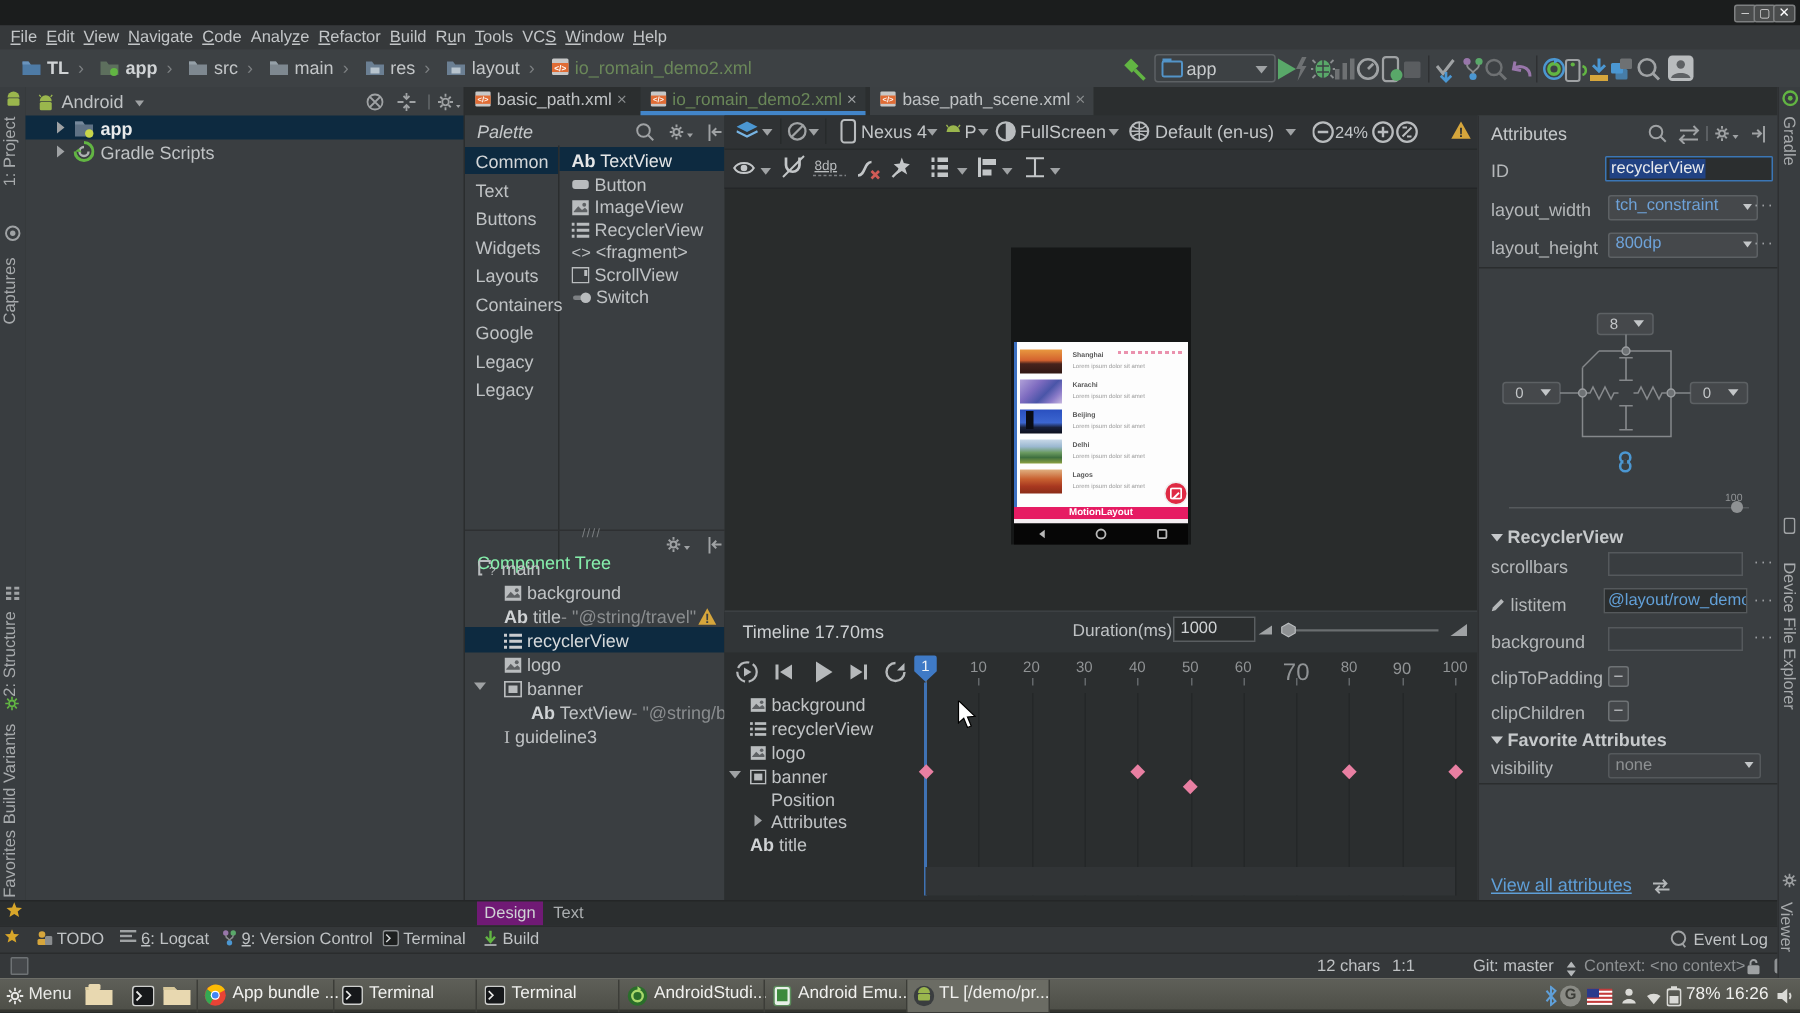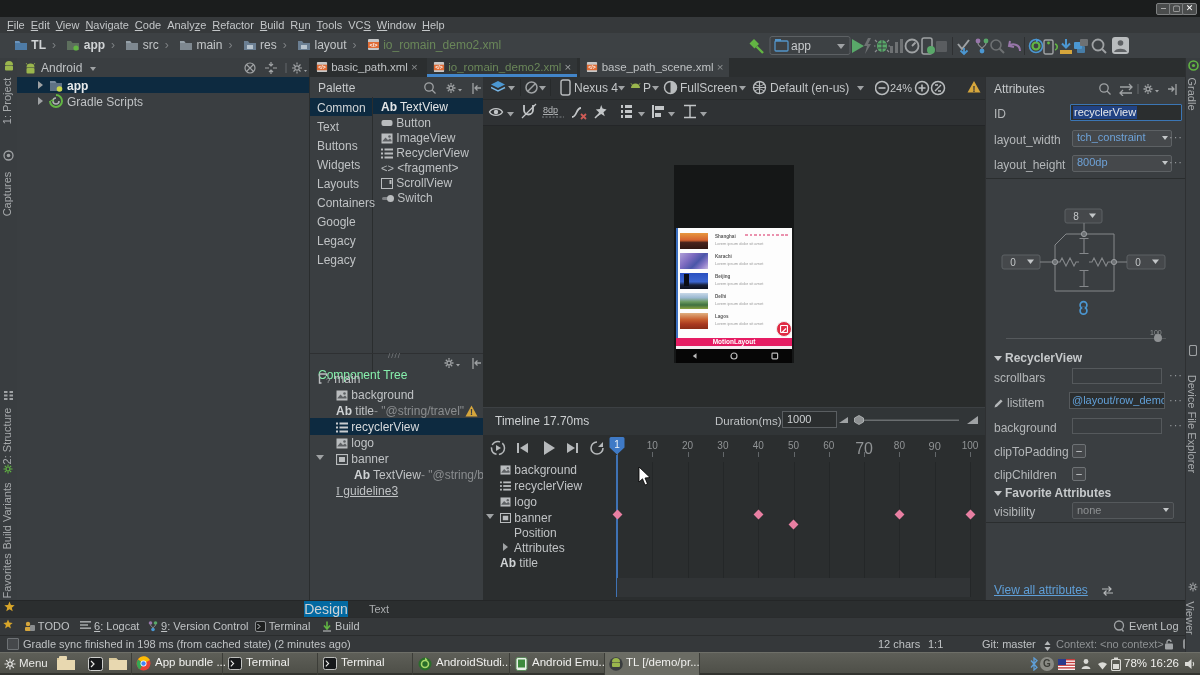--- a/index.html
+++ b/index.html
@@ -262,21 +262,21 @@
   <div style="display:inline-block;height:19px;padding:0 6px;background:#3c4043;color:#bfc2c4;vertical-align:top;"><svg width="12" height="12" viewBox="0 0 13 13" style="vertical-align:-2px">
           <rect x="1" y="1" width="11" height="11" rx="1" fill="#c7c7c7"></rect>
           <rect x="1" y="4" width="11" height="6" fill="#e06c35"></rect>
           <text x="6.5" y="9" font-size="5.5" fill="#fff" text-anchor="middle" font-weight="bold">&lt;/&gt;</text>
         </svg> base_path_scene.xml <span style="color:#8a8d8f">×</span></div>
 </div>
 
 <div class="vline" style="left:309px;top:58px;height:542px;"></div>
 <div id="palette" class="ab" style="left:310px;top:77px;width:173px;height:523px;background:#3a3e41;">
 
-  <div class="ab txt" style="left:8px;top:4px;color:#c6c9cb;">Palette</div>
+  <div class="ab txt" style="left:8px;top:4px;color:#c6c9cb;font-style:italic;">Palette</div>
   <svg class="ab" width="60" height="14" style="left:113px;top:4px;" viewBox="0 0 60 14" fill="none" stroke="#9fa2a4" stroke-width="1.3">
     <circle cx="6" cy="6" r="4.2"></circle>
         <path d="M9 9 l3.5 3.5"></path>
     <g transform="translate(22,0)">
           <circle cx="6" cy="7" r="2"></circle>
           <path d="M6 2 v1.8 M6 10.2 v1.8 M1.5 7 h1.8 M8.7 7 h1.8 M2.8 3.8 l1.3 1.3 M9.2 3.8 l-1.3 1.3 M2.8 10.2 l1.3 -1.3 M9.2 10.2 l-1.3 -1.3"></path>
           <path d="M13 8 l4 0 l-2 2.6 z" fill="#9fa2a4" stroke="none"></path>
         </g>
     <g transform="translate(48,1)">
           <path d="M2 1 v11 M10 6 H4 m2.5 -2.5 L4 6 l2.5 2.5"></path>
@@ -365,21 +365,21 @@
           <rect x="0.5" y="0.5" width="11" height="10" fill="#b9bcbe"></rect>
           <path d="M1.5 8 l3 -3.5 l2.5 2.5 l2 -1.5 l1.5 1.5 v1.5 h-9 z" fill="#5e6164"></path>
           <circle cx="8.5" cy="3.5" r="1.3" fill="#5e6164"></circle>
         </svg> logo</div>
   <div class="ab" style="left:6px;top:378px;width:0;height:0;border-left:4px solid transparent;border-right:4px solid transparent;border-top:5px solid #9fa2a4;"></div>
   <div class="ab" style="left:26px;top:375px;color:#c0c3c5;font-size:12px;"><svg width="12" height="11" viewBox="0 0 12 11" style="vertical-align:-2px">
           <rect x="0.5" y="0.5" width="11" height="10" fill="none" stroke="#b9bcbe" stroke-width="1.2"></rect>
           <rect x="3" y="3" width="6" height="5" fill="#b9bcbe"></rect>
         </svg> banner</div>
   <div class="ab" style="left:44px;top:391px;color:#c0c3c5;font-size:12px;"><b style="color:#d0d3d5">Ab</b> TextView<span style="color:#8a8d8f">- "@string/ban...</span></div>
-  <div class="ab" style="left:26px;top:407px;color:#c0c3c5;font-size:12px;text-decoration:underline;"><span style="color:#b9bcbe;font-family:'Liberation Serif',serif;">I</span> guideline3</div>
+  <div class="ab" style="left:26px;top:407px;color:#c0c3c5;font-size:12px;"><span style="color:#b9bcbe;font-family:'Liberation Serif',serif;">I</span> guideline3</div>
 </div>
 
 <div id="design" class="ab" style="left:483px;top:77px;width:502px;height:523px;background:#292c2c;">
 
   <div class="ab" style="left:0;top:0;width:502px;height:22px;background:#2f3234;border-bottom:1px solid #272a2b;"></div>
   <svg class="ab" width="380" height="22" style="left:8px;top:0;" viewBox="0 0 380 22">
     <g transform="translate(0,4)">
           <path d="M7 0 L14 3.5 L7 7 L0 3.5 Z" fill="#4b97d2"></path>
           <path d="M0 6.5 L7 10 L14 6.5" fill="none" stroke="#77b4e3" stroke-width="1.5"></path>
         </g>
@@ -736,21 +736,21 @@
   <div class="ab" style="left:8px;top:506px;font-size:12px;color:#5f9fd8;text-decoration:underline;">View all attributes</div>
   <svg class="ab" width="13" height="10" style="left:115px;top:509px;" viewBox="0 0 13 10" stroke="#b4b7b9" fill="none" stroke-width="1.2">
         <path d="M1 3 h9 m-2.5 -2.5 L10 3 L7.5 5.5 M12 7 H3 m2.5 -2.5 L3 7 l2.5 2.5"></path>
       </svg>
 </div>
 
 <div class="ab" style="left:0;top:600px;width:1185px;height:17px;background:#2b2e2f;border-top:1px solid #242627;"></div>
 <svg class="ab" width="11" height="11" style="left:4px;top:601px;" viewBox="0 0 10 10">
       <path d="M5 0.5 L6.3 3.6 L9.7 3.9 L7.1 6.1 L7.9 9.4 L5 7.6 L2.1 9.4 L2.9 6.1 L0.3 3.9 L3.7 3.6 Z" fill="#d8a62a"></path>
     </svg>
-<div class="ab" style="left:304px;top:601px;width:44px;height:16px;background:#0369a1;color:#cfd2d4;font-size:14px;line-height:16px;text-align:center;">Design</div>
+<div class="ab" style="left:318px;top:601px;width:44px;height:16px;background:#701a75;color:#cfd2d4;font-size:11px;line-height:16px;text-align:center;">Design</div>
 <div class="ab" style="left:362px;top:601px;width:34px;height:16px;color:#aaadaf;font-size:11px;line-height:16px;text-align:center;">Text</div>
 
 <div class="ab" style="left:0;top:617px;width:1200px;height:18px;background:#35383a;border-top:1px solid #2a2c2d;"></div>
 <div id="twbar" class="ab" style="left:0;top:618px;width:1200px;height:17px;font-size:11px;color:#bfc2c4;">
   <div class="ab" style="left:24px;top:2px;"><svg width="11" height="11" viewBox="0 0 11 11" style="vertical-align:-2px">
           <circle cx="4" cy="3" r="2.2" fill="#d6a63c"></circle>
           <rect x="1" y="6" width="6" height="4" rx="1" fill="#d6a63c"></rect>
           <rect x="6" y="4" width="5" height="6" rx="1" fill="#8a8d8f"></rect>
         </svg> TODO</div>
   <div class="ab" style="left:80px;top:2px;"><svg width="11" height="10" viewBox="0 0 11 10" style="vertical-align:-1px" fill="#9fa2a4">
@@ -774,21 +774,20 @@
         </svg> Build</div>
   <div class="ab" style="left:1113px;top:2px;"><svg width="13" height="12" viewBox="0 0 13 12" style="vertical-align:-2px">
           <circle cx="6" cy="5.5" r="4.5" fill="none" stroke="#9fa2a4" stroke-width="1.3"></circle>
           <path d="M8.5 9 l2 2.5" stroke="#9fa2a4" stroke-width="1.3"></path>
         </svg> Event Log</div>
 </div>
 
 <div class="ab" style="left:0;top:635px;width:1200px;height:17px;background:#35383a;border-top:1px solid #2a2c2d;"></div>
 <div id="statusbar" class="ab" style="left:0;top:636px;width:1200px;height:16px;font-size:11px;color:#bfc2c4;">
   <div class="ab" style="left:7px;top:2px;width:10px;height:10px;background:#45484b;border:1px solid #6e7275;border-radius:1px;"></div>
-  <div class="ab" style="left:23px;top:2px;">Gradle sync finished in 198 ms (from cached state) (2 minutes ago)</div>
   <div class="ab" style="left:878px;top:2px;">12 chars</div>
   <div class="ab" style="left:928px;top:2px;">1:1</div>
   <div class="ab" style="left:982px;top:2px;">Git: master</div>
   <svg class="ab" width="7" height="10" style="left:1044px;top:5px;" viewBox="0 0 7 10" fill="#b4b7b9">
         <path d="M3.5 0 L6.5 4 H0.5 Z M3.5 10 L0.5 6 H6.5 Z"></path>
       </svg>
   <div class="ab" style="left:1056px;top:2px;color:#8e9193;">Context: &lt;no context&gt;</div>
   <svg class="ab" width="10" height="11" style="left:1164px;top:3px;" viewBox="0 0 10 11">
         <rect x="1" y="4.5" width="8" height="6" rx="1" fill="#9fa2a4"></rect>
         <path d="M3 4.5 V3 a2 2 0 0 1 4 0" fill="none" stroke="#9fa2a4" stroke-width="1.3"></path>

